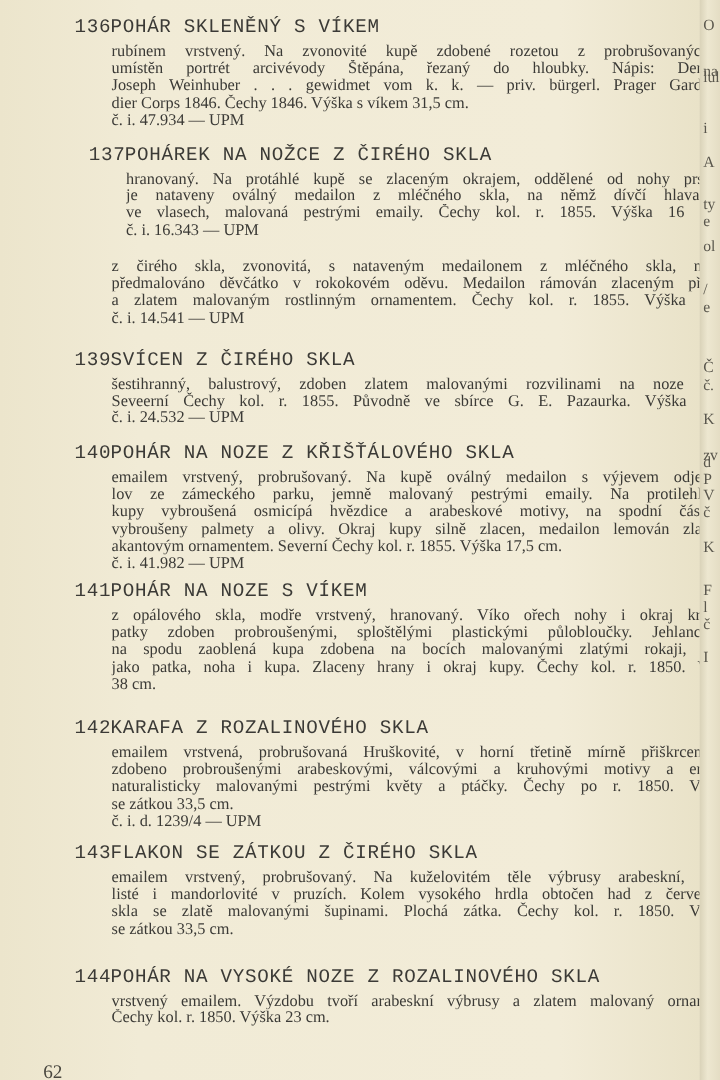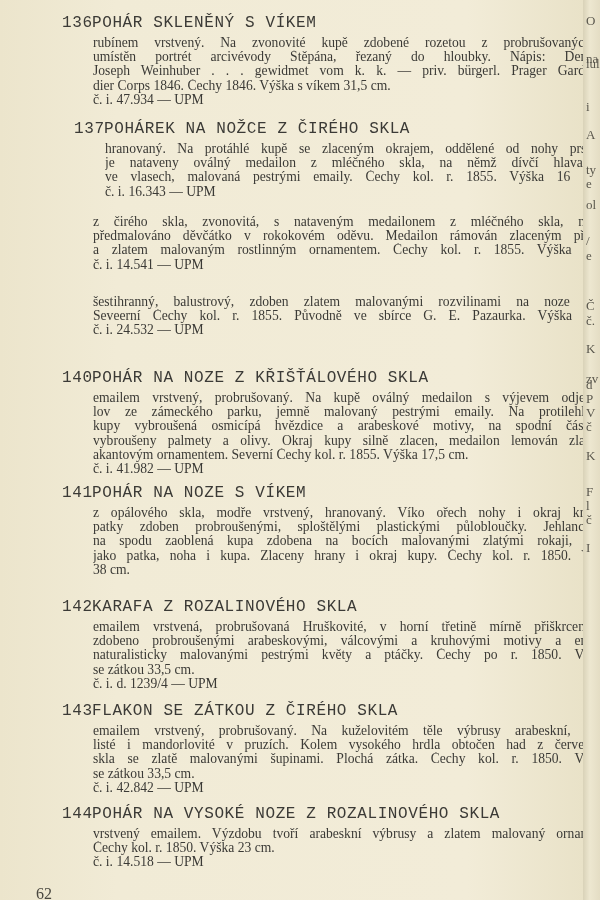--- a/index.html
+++ b/index.html
@@ -57,20 +57,21 @@
   <div class="entry" style="top:207px;">
     <div class="entry-body" style="margin-top:8px;">
       <div>z čirého skla, zvonovitá, s nataveným medailonem z mléčného skla, na</div>
       <div>předmalováno děvčátko v rokokovém oděvu. Medailon rámován zlaceným pře</div>
       <div>a zlatem malovaným rostlinným ornamentem. Čechy kol. r. 1855. Výška 1</div>
       <div class="ref">č. i. 14.541 — UPM</div>
     </div>
   </div>
 
   <div class="entry" style="top:291px;">
+    <div class="entry-head"><span class="entry-num">139</span><span>SVÍCEN Z ČIRÉHO SKLA</span></div>
     <div class="entry-body">
       <div>šestihranný, balustrový, zdoben zlatem malovanými rozvilinami na noze a</div>
       <div>Seveerní Čechy kol. r. 1855. Původně ve sbírce G. E. Pazaurka. Výška 2</div>
       <div class="ref">č. i. 24.532 — UPM</div>
     </div>
   </div>
 
   <div class="entry" style="top:369px;">
     <div class="entry-head"><span class="entry-num">140</span><span>POHÁR NA NOZE Z KŘIŠŤÁLOVÉHO SKLA</span></div>
     <div class="entry-body">
@@ -105,30 +106,28 @@
     </div>
   </div>
 
   <div class="entry" style="top:702px;">
     <div class="entry-head"><span class="entry-num">143</span><span>FLAKON SE ZÁTKOU Z ČIRÉHO SKLA</span></div>
     <div class="entry-body">
       <div>emailem vrstvený, probrušovaný. Na kuželovitém těle výbrusy arabeskní, č</div>
       <div>listé i mandorlovité v pruzích. Kolem vysokého hrdla obtočen had z červen</div>
       <div>skla se zlatě malovanými šupinami. Plochá zátka. Čechy kol. r. 1850. Vý</div>
       <div class="last">se zátkou 33,5 cm.</div>
-      <div class="ref">č. i. 42.842 — UPM</div>
     </div>
   </div>
 
   <div class="entry" style="top:805px;">
     <div class="entry-head"><span class="entry-num">144</span><span>POHÁR NA VYSOKÉ NOZE Z ROZALINOVÉHO SKLA</span></div>
     <div class="entry-body">
       <div>vrstvený emailem. Výzdobu tvoří arabeskní výbrusy a zlatem malovaný ornam</div>
       <div class="last">Čechy kol. r. 1850. Výška 23 cm.</div>
-      <div class="ref">č. i. 14.518 — UPM</div>
     </div>
   </div>
 
   <div class="page-num">62</div>
 </div>
 
 <div class="gutter"></div>
 <div id="gutter-text">
     <div class="gutter-line" style="top: 14px;">O</div>
     <div class="gutter-line" style="top: 52px;">na</div>

